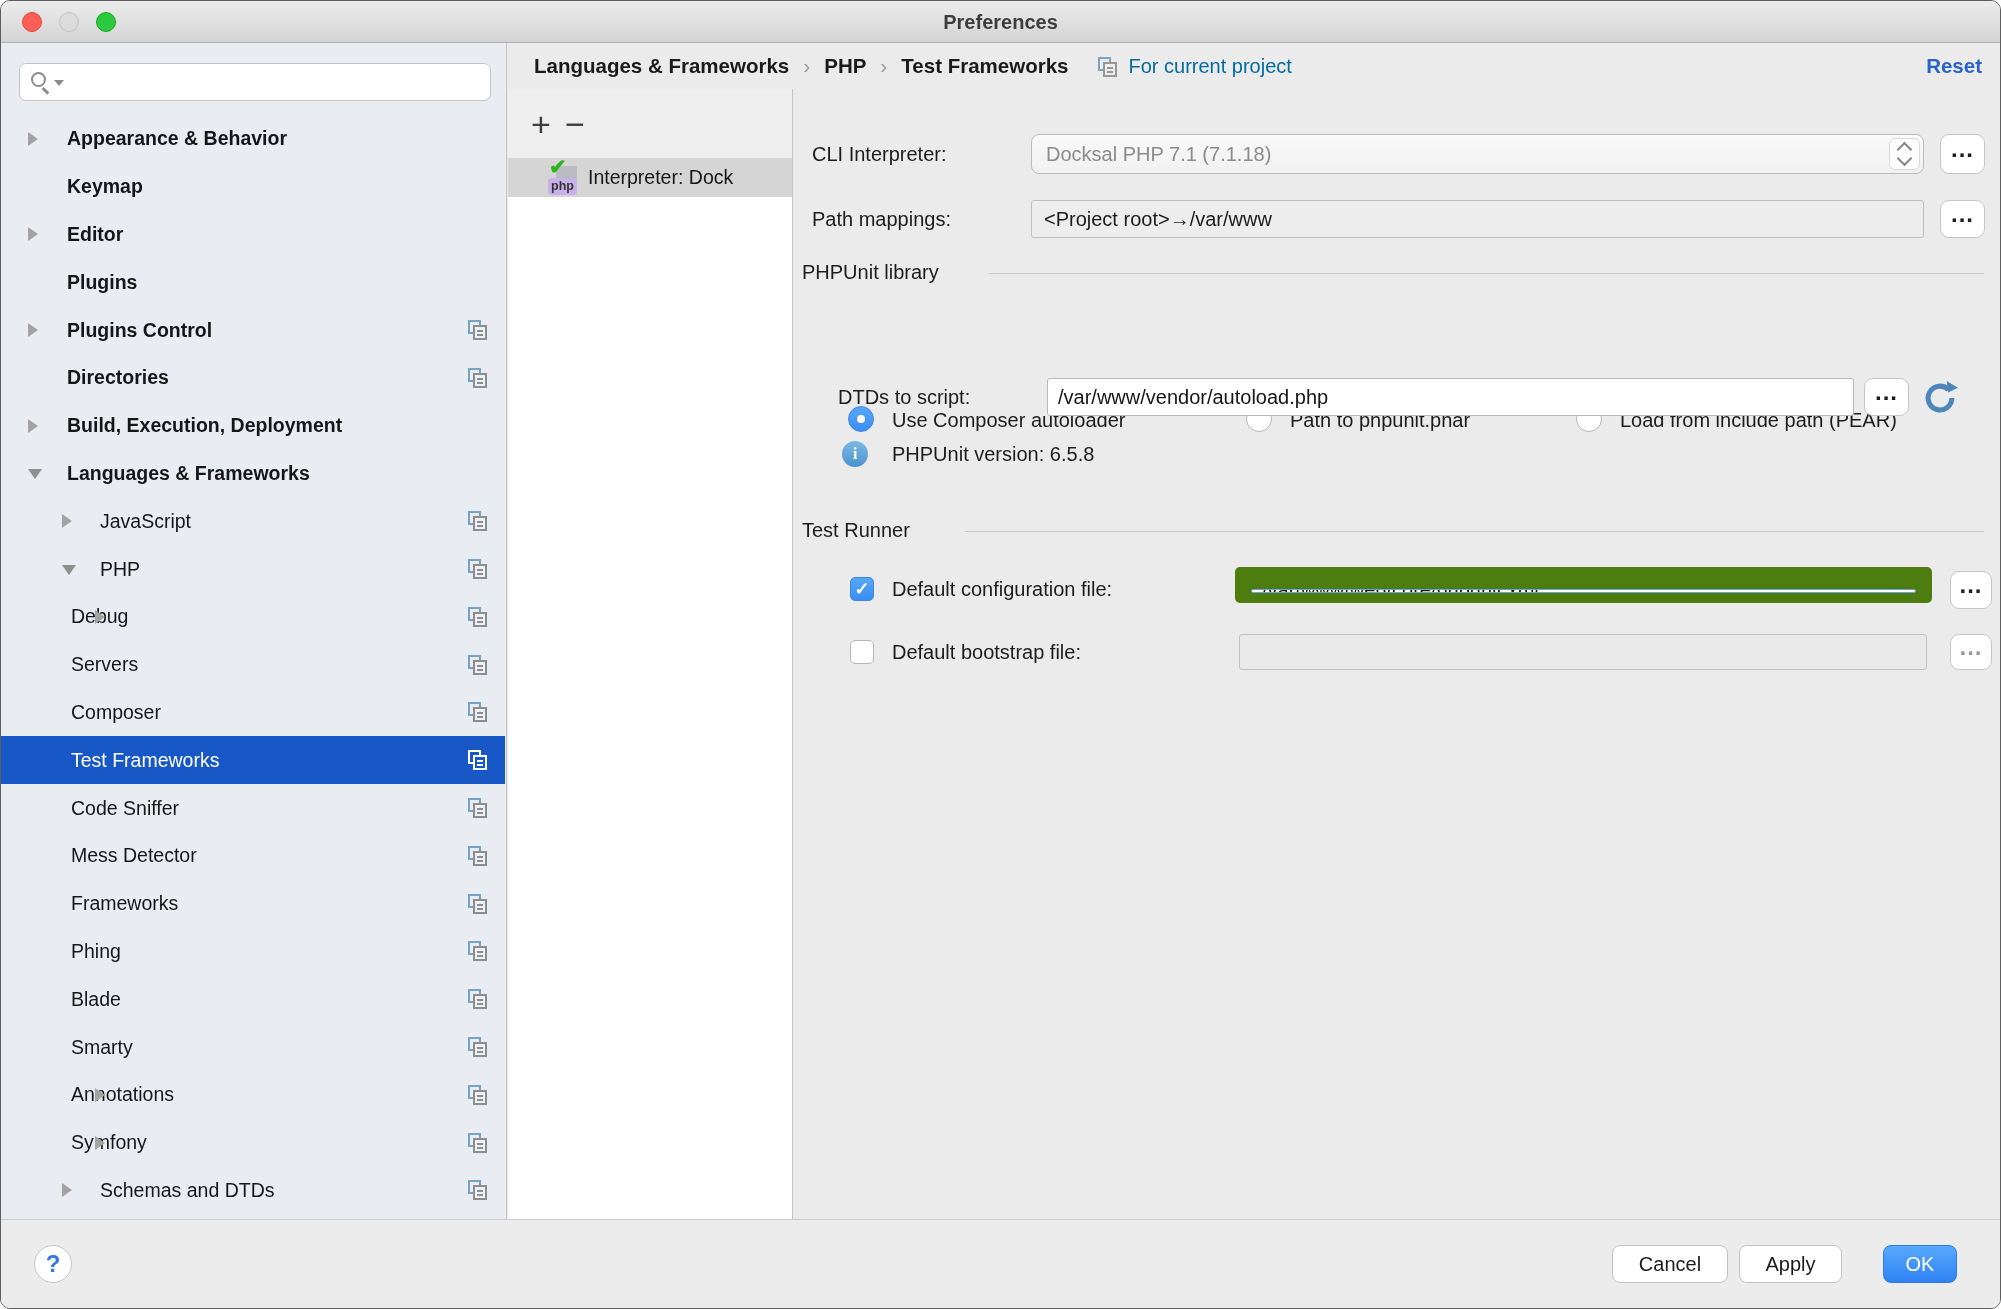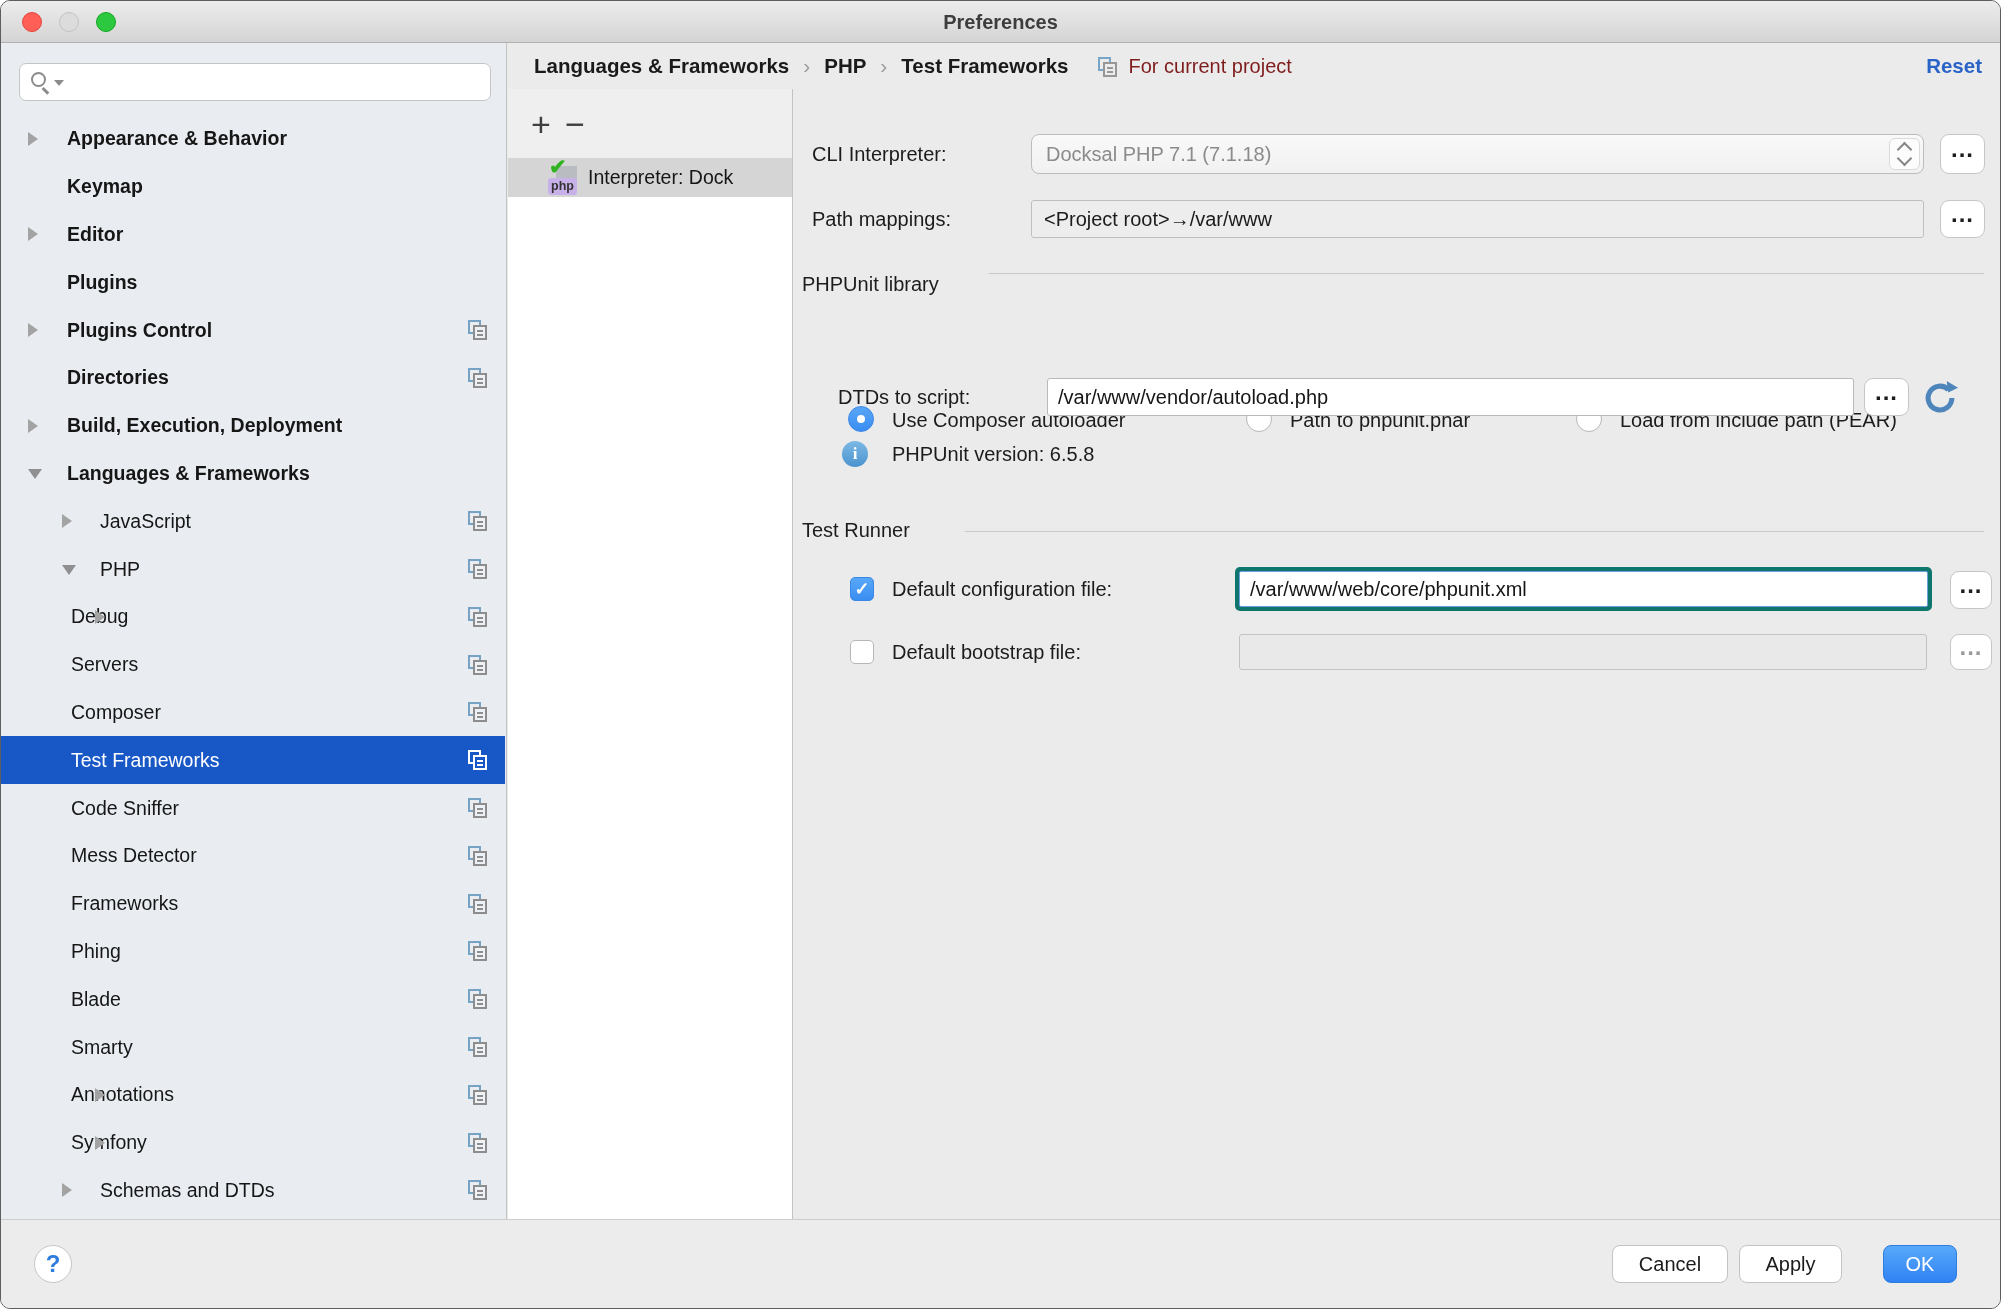--- a/index.html
+++ b/index.html
@@ -58,21 +58,21 @@
   .trow.selected .projicon .b{ border-color:#fff; }
   .trow.selected .projicon .f{ border-color:#fff; background:#1857c6; }
   .trow.selected .projicon .f::after{ background:#fff; box-shadow:0 4px 0 #fff; }
 
   
   .main{ position:absolute; left:507px; right:0; top:42px; bottom:89px; background:#ebebeb; }
   .crumbbar{ position:absolute; left:0; right:0; top:0; height:46px; display:flex;
              align-items:center; padding:0 18px 0 26px; }
   .crumb{ font-size:20.5px; font-weight:700; color:#1a1a1a; }
   .crumbsep{ font-size:21px; color:#9a9a9a; margin:0 14px; }
-  .scope{ display:flex; align-items:center; margin-left:30px; color:#7f1d1d; font-size:20px; }
+  .scope{ display:flex; align-items:center; margin-left:30px; color:#0369a1; font-size:20px; }
   .scopeicon{ position:relative; width:21px; height:21px; margin-right:9px; }
   .scopeicon .b{ position:absolute; left:0; top:1px; width:13px; height:14px; border:2px solid #79a5c6; }
   .scopeicon .f{ position:absolute; left:5px; top:6px; width:14px; height:15px; border:2px solid #979797;
                  background:#ececec; }
   .scopeicon .f::after{ content:""; position:absolute; left:2px; right:2px; top:3px; height:2px;
                         background:#979797; box-shadow:0 4px 0 #979797; }
   .reset{ margin-left:auto; font-size:20.5px; font-weight:700; color:#2a63c8; cursor:pointer; }
 
   
   .listpanel{ position:absolute; left:0; top:46px; bottom:0; width:285px; background:#fff;
@@ -116,22 +116,22 @@
   .whitefield{ position:absolute; background:#fff; border:1px solid #b9b9b9; border-radius:3px;
                font-size:20px; color:#161616; padding:0 10px; outline:none; }
   .refresh{ position:absolute; width:40px; height:38px; }
   .infoicon{ position:absolute; width:26px; height:26px; border-radius:50%;
              background:linear-gradient(#7cb9e4,#4b93cf); color:#fff; font-size:17px; font-weight:700;
              text-align:center; line-height:26px; font-family:"Liberation Serif",serif; }
   .cb{ position:absolute; width:24px; height:24px; border-radius:5px; background:#fff;
        border:1px solid #b7b7b7; text-align:center; }
   .cb.on{ background:linear-gradient(#58a7f7,#3a8ef2); border-color:#3a87e8; }
   .cb .mark{ color:#fff; font-size:18px; font-weight:700; line-height:23px; }
-  .focusring{ position:absolute; left:442px; top:478px; width:697px; height:44px;
-              background:#0f766e; border-radius:5px; padding:4px; }
+  .focusring{ position:absolute; left:442px; top:478px; width:697px; height:36px;
+              background:#4d7c0f; border-radius:5px; padding:16px; }
   .focusring input{ width:100%; height:100%; border:1px solid #6f9fd8; border-radius:2px;
                     font-size:20px; color:#161616; padding:0 10px; outline:none;
                     font-family:"Liberation Sans",sans-serif; }
   .disfield{ position:absolute; background:#e9e9e9; border:1px solid #c2c2c2; border-radius:3px; }
 
   
   .footer{ position:absolute; left:0; right:0; bottom:0; height:89px; background:#ececec;
            border-top:1px solid #cdcdcd; }
   .helpbtn{ position:absolute; left:33px; top:25px; width:38px; height:38px; border-radius:50%;
             background:#fff; border:1px solid #c6c6c6; color:#2e7ce0; font-size:24px; font-weight:700;
@@ -355,21 +355,21 @@
           <span class="chev up"></span>
             <span class="chev down"></span>
         </span>
       </div>
       <div class="browse" style="left:1147px; top:45px; width:45px; height:40px; line-height:28px;">...</div>
 
       <div class="flabel" style="left:19px; top:111px; line-height:38px;">Path mappings:</div>
       <div class="grayfield" style="left:238px; top:111px; width:893px; height:38px; line-height:36px;">&lt;Project root&gt;→/var/www</div>
       <div class="browse" style="left:1147px; top:111px; width:45px; height:38px; line-height:26px;">...</div>
 
-      <div class="sechead" style="left:9px; top:184px;">PHPUnit library</div>
+      <div class="sechead" style="left:9px; top:172px;">PHPUnit library</div>
       <div class="secline" style="left:196px; top:184px;"></div>
 
       <span class="radio on" style="left:55px; top:317px;"></span>
       <div class="flabel" style="left:99px; top:318px; line-height:26px;">Use Composer autoloader</div>
       <span class="radio" style="left:453px; top:317px;"></span>
       <div class="flabel" style="left:497px; top:318px; line-height:26px;">Path to phpunit.phar</div>
       <span class="radio" style="left:783px; top:317px;"></span>
       <div class="flabel" style="left:827px; top:318px; line-height:26px;">Load from include path (PEAR)</div>
 
       <div class="flabel" style="left:45px; top:289px; line-height:38px;">DTDs to script:</div>

